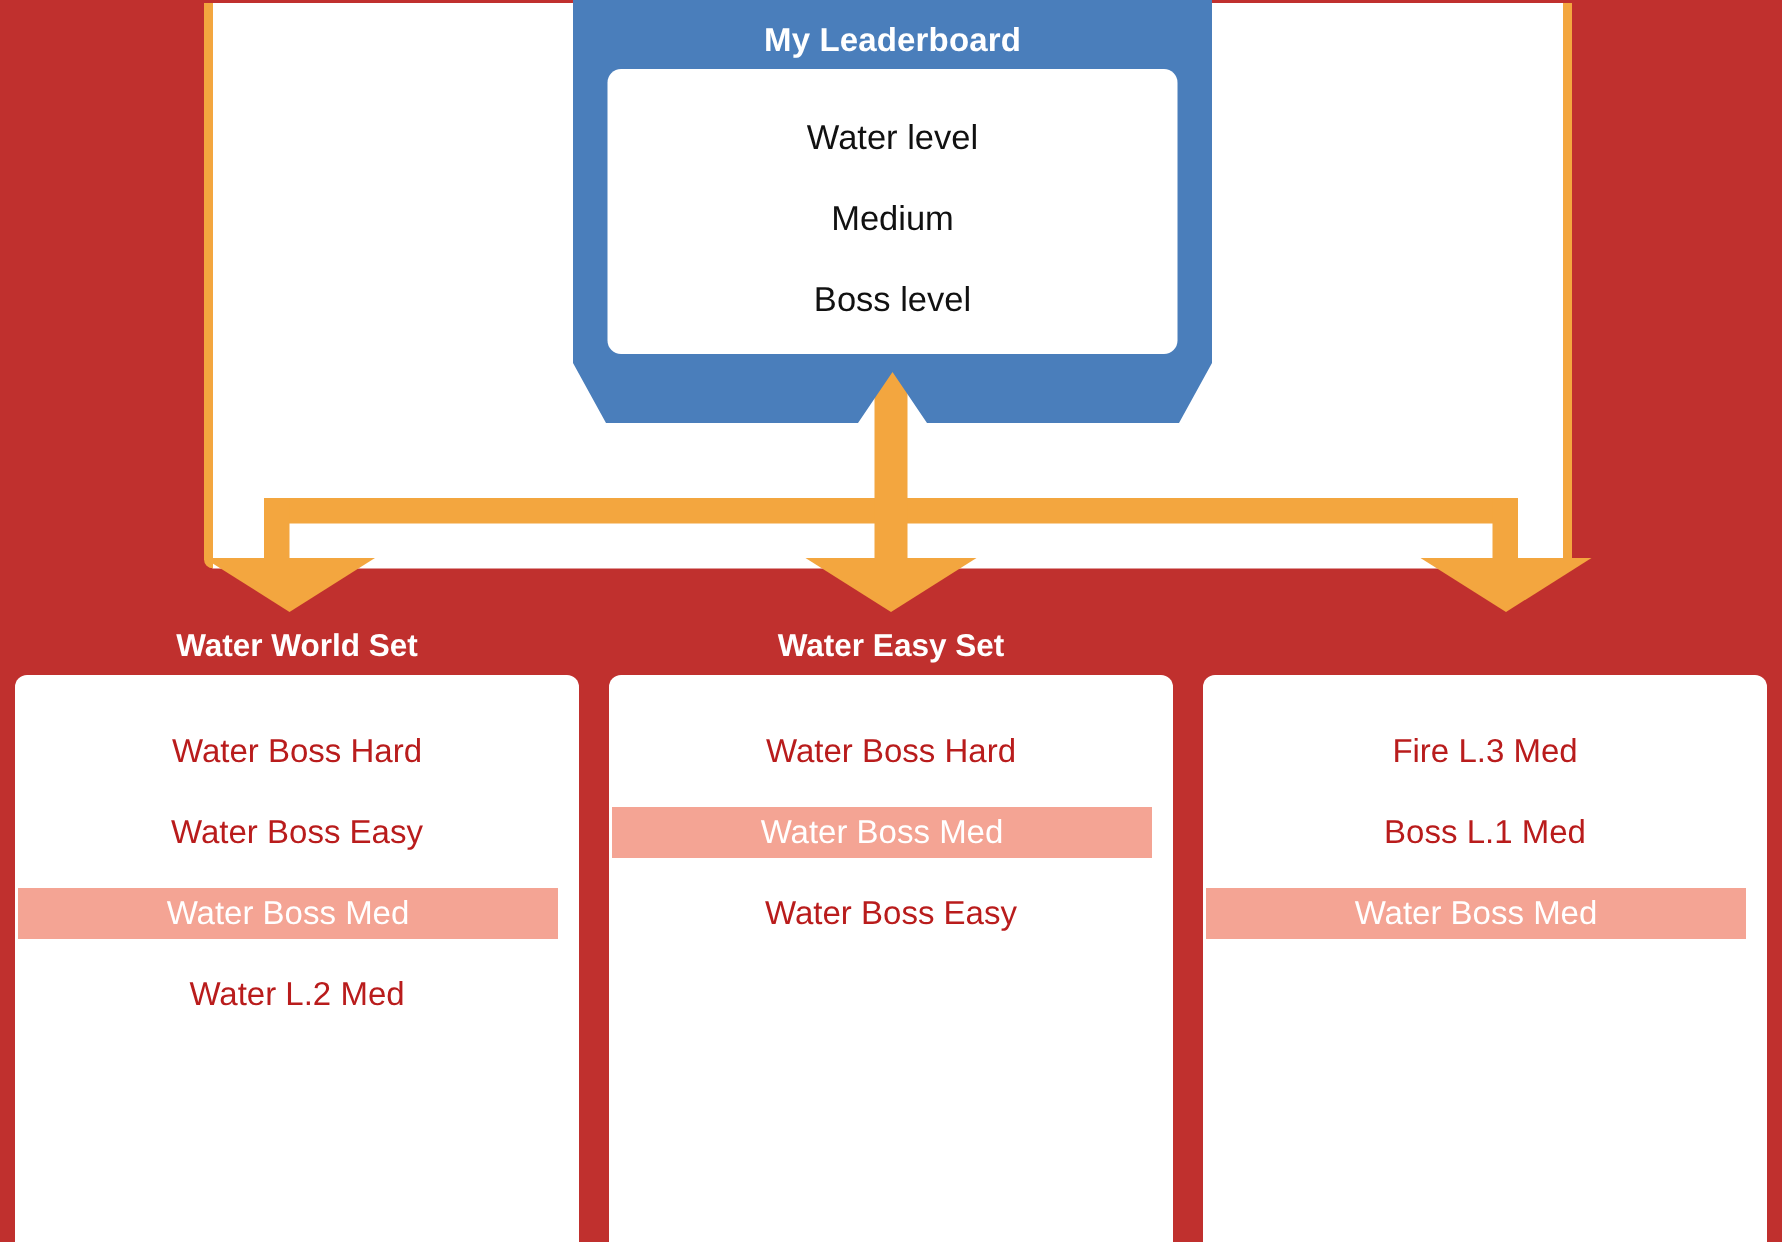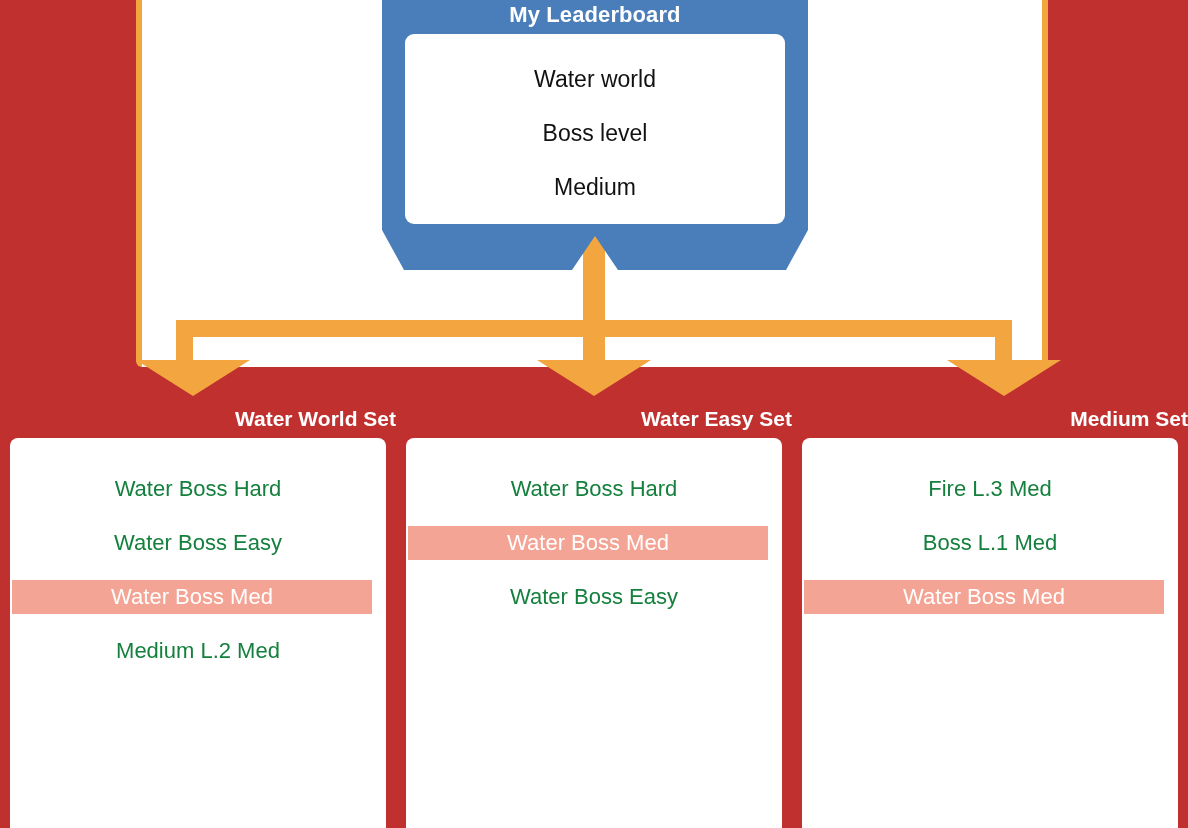--- a/index.html
+++ b/index.html
@@ -10,21 +10,21 @@
   }
   body {
     background: #c0302e;
     font-family: "Liberation Sans", sans-serif;
     position: relative;
   }
 
   
   #stage {
     position: absolute;
-    left: 0; top: 0;
+    left: 0; top: 12px;
     width: 1188px;
     height: 742px;
   }
 
   
   .flow-backdrop {
     position: absolute;
     left: 136px;
     top: -10px;
     width: 912px;
@@ -89,40 +89,40 @@
     width: 1188px;
     height: 428px;
     display: flex;
     flex-direction: row;
   }
   .set-col {
     width: 396px;
     position: relative;
   }
   .set-title {
-    text-align: right;
+    text-align: center;
     color: #ffffff;
     font-size: 21px;
     font-weight: bold;
     line-height: 38px;
     height: 38px;
   }
   .set-card {
     position: absolute;
     left: 10px;
     top: 38px;
     width: 376px;
     height: 400px;
     background: #ffffff;
     border-radius: 8px;
     padding-top: 34px;
   }
   .set-item {
     font-size: 22px;
-    color: #15803d;
+    color: #b91c1c;
     text-align: center;
     line-height: 34px;
     height: 34px;
     margin-bottom: 20px;
   }
   .set-item.highlight {
     background: #f4a494;
     color: #ffffff;
     margin-left: 2px;
     margin-right: 14px;
@@ -151,49 +151,48 @@
     <polygon points="537,360 651,360 594,396" fill="#f3a63f"></polygon>
     <polygon points="947,360 1061,360 1004,396" fill="#f3a63f"></polygon>
   </svg>
 
   <div class="banner">
     <svg class="banner-svg" width="442" height="290" viewBox="0 0 442 290">
       <path d="M8,-20 L434,-20 L434,244 L412,284 L244,284 L221,250 L198,284 L30,284 L8,244 Z" fill="#4a7ebb"></path>
     </svg>
     <div class="banner-title">My Leaderboard</div>
     <div class="banner-body">
-      <div class="banner-line">Water world</div>
+      <div class="banner-line">Water level</div>
+      <div class="banner-line">Medium</div>
       <div class="banner-line">Boss level</div>
-      <div class="banner-line">Medium</div>
     </div>
   </div>
 
   <div class="sets">
 
     <div class="set-col">
       <div class="set-title">Water World Set</div>
       <div class="set-card">
         <div class="set-item">Water Boss Hard</div>
         <div class="set-item">Water Boss Easy</div>
         <div class="set-item highlight">Water Boss Med</div>
-        <div class="set-item">Medium L.2 Med</div>
+        <div class="set-item">Water L.2 Med</div>
       </div>
     </div>
 
     <div class="set-col">
       <div class="set-title">Water Easy Set</div>
       <div class="set-card">
         <div class="set-item">Water Boss Hard</div>
         <div class="set-item highlight">Water Boss Med</div>
         <div class="set-item">Water Boss Easy</div>
       </div>
     </div>
 
     <div class="set-col">
-      <div class="set-title">Medium Set</div>
       <div class="set-card">
         <div class="set-item">Fire L.3 Med</div>
         <div class="set-item">Boss L.1 Med</div>
         <div class="set-item highlight">Water Boss Med</div>
       </div>
     </div>
 
   </div>
 
 </div>

